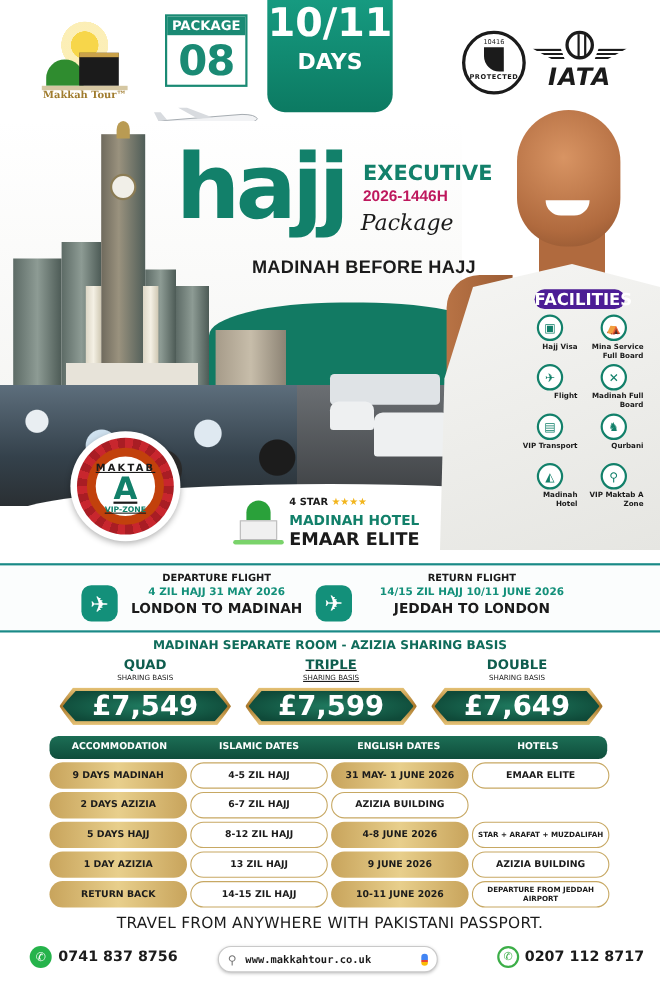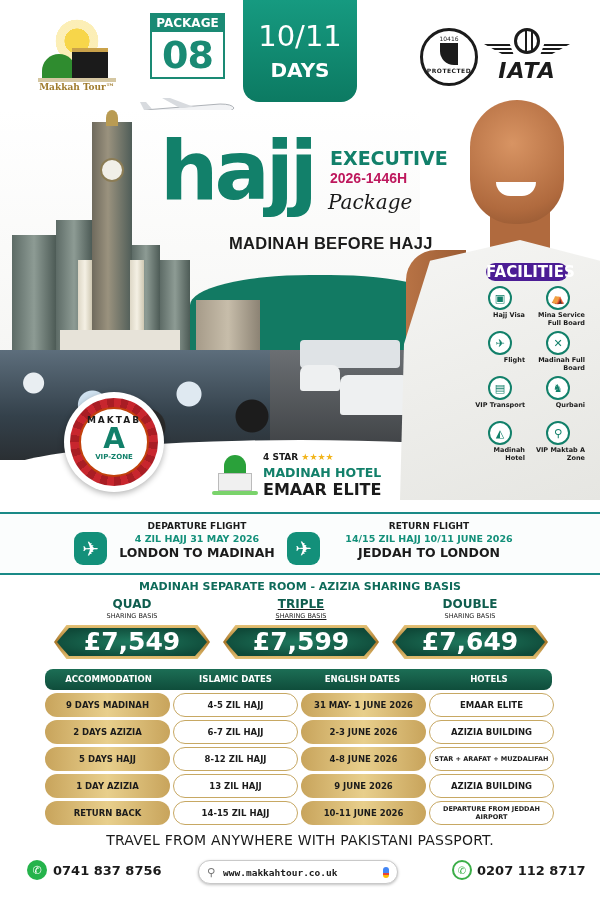--- a/index.html
+++ b/index.html
@@ -14,21 +14,21 @@
   .logo .dome { position: absolute; left: 10px; top: 42px; width: 34px; height: 24px; background: #2f8c2f; border-radius: 17px 17px 0 0; }
   .logo .kaaba { position: absolute; left: 40px; top: 36px; width: 36px; height: 30px; background: #1b1b1b; border-top: 4px solid #caa24a; }
   .logo .base { position: absolute; left: 6px; top: 66px; width: 78px; height: 4px; background: #d5c7a2; }
   .logo .name { position: absolute; left: 0; top: 70px; width: 90px; text-align: center; font-family: "DejaVu Serif", serif; font-size: 9px; font-weight: bold; color: #a07c2e; }
 
   .pkg-box { left: 150px; top: 13px; width: 75px; height: 66px; border: 2px solid #1a8a74; background: #fff; text-align: center; }
   .pkg-box .lbl { background: #1a8a74; color: #fff; font-weight: bold; font-size: 12px; height: 17px; line-height: 17px; }
   .pkg-box .num { color: #1a8a74; font-weight: bold; font-size: 38px; line-height: 46px; letter-spacing: -1px; }
 
   .days-box { left: 243px; top: 0; width: 114px; height: 102px; background: linear-gradient(180deg, #169a80, #0c7a62); border-radius: 0 0 16px 16px; color: #fff; text-align: center; }
-  .days-box .n { font-weight: normal; font-size: 29px; line-height: 44px; margin-top: 14px; }
+  .days-box .n { font-weight: bold; font-size: 36px; line-height: 44px; }
   .days-box .d { font-weight: bold; font-size: 20px; line-height: 24px; }
 
   .atol { left: 420px; top: 28px; width: 58px; height: 58px; border: 3px solid #1b1b1b; border-radius: 50%; text-align: center; }
   .atol .no { font-size: 6px; margin-top: 4px; }
   .atol .mark { width: 18px; height: 22px; background: #1b1b1b; margin: 1px auto 0; border-radius: 0 0 0 14px; }
   .atol .pr { font-size: 6px; font-weight: bold; margin-top: 2px; letter-spacing: 0.5px; }
 
   .iata { left: 484px; top: 28px; width: 86px; height: 58px; text-align: center; }
   .iata .globe { width: 26px; height: 26px; border: 3px solid #1b1b1b; border-radius: 50%; margin: 0 auto; position: relative; }
   .iata .globe:before { content: ""; position: absolute; left: 8px; top: 0; width: 4px; height: 20px; border-left: 2px solid #1b1b1b; border-right: 2px solid #1b1b1b; }
@@ -89,21 +89,21 @@
   
   .fac-title { left: 486px; top: 263px; width: 82px; height: 18px; border-radius: 10px; background: #4c1d95; color: #fff; font-weight: bold; font-size: 15px; text-align: center; line-height: 18px; }
   .fac-grid { left: 475px; top: 286px; width: 112px; display: grid; grid-template-columns: 50px 54px; column-gap: 6px; row-gap: 3px; }
   .fac { text-align: center; height: 42px; }
   .fac .ic { width: 24px; height: 24px; margin: 0 auto; border: 2px solid #12806a; border-radius: 50%; display: flex; align-items: center; justify-content: center; color: #12806a; font-size: 11px; background: #fff; }
   .fac .lbl { font-size: 6.5px; font-weight: bold; line-height: 8px; color: #1b1b1b; margin-top: 1px; text-align: right; }
 
   
   .maktab { left: 64px; top: 392px; width: 100px; height: 100px; border-radius: 50%; background: #fff; box-shadow: 0 2px 6px rgba(0,0,0,0.3); }
   .maktab .ring { position: absolute; left: 6px; top: 6px; width: 88px; height: 88px; border-radius: 50%; background: repeating-conic-gradient(#c8262e 0 10deg, #a91d24 10deg 20deg); }
-  .maktab .inner { position: absolute; left: 15px; top: 15px; width: 70px; height: 70px; border-radius: 50%; background: #fff; border: 2px solid #c2410c; text-align: center; }
+  .maktab .inner { position: absolute; left: 15px; top: 15px; width: 70px; height: 70px; border-radius: 50%; background: #fff; border: 8px solid #c2410c; text-align: center; text-decoration: underline; }
   .maktab .t1 { font-size: 9px; font-weight: bold; color: #1b1b1b; margin-top: 6px; letter-spacing: 2px; }
   .maktab .t2 { font-size: 28px; font-weight: bold; color: #12806a; line-height: 28px; }
   .maktab .t3 { font-size: 7px; font-weight: bold; color: #12806a; }
 
   
   .hotel-icon { left: 212px; top: 455px; width: 46px; height: 40px; }
   .hotel-icon .dome { position:absolute; left: 12px; top: 0; width: 22px; height: 18px; border-radius: 11px 11px 0 0; background: #2aa13a; }
   .hotel-icon .body { position:absolute; left: 6px; top: 18px; width: 34px; height: 18px; background: #f0f0f0; border: 1px solid #bbb; }
   .hotel-icon .base { position:absolute; left: 0; top: 36px; width: 46px; height: 4px; background: #7ad36b; border-radius: 2px; }
   .hotel-star { left: 263px; top: 452px; font-size: 9px; font-weight: bold; color: #1b1b1b; }
@@ -341,21 +341,20 @@
 <div class="abs tbl">
   <div class="tr">
     <div class="cell gold">9 DAYS MADINAH</div>
     <div class="cell white">4-5 ZIL HAJJ</div>
     <div class="cell gold">31 MAY- 1 JUNE 2026</div>
     <div class="cell white">EMAAR ELITE</div>
   </div>
   <div class="tr">
     <div class="cell gold">2 DAYS AZIZIA</div>
     <div class="cell white">6-7 ZIL HAJJ</div>
-    <div class="cell gold">2-3 JUNE 2026</div>
     <div class="cell white">AZIZIA BUILDING</div>
   </div>
   <div class="tr">
     <div class="cell gold">5 DAYS HAJJ</div>
     <div class="cell white">8-12 ZIL HAJJ</div>
     <div class="cell gold">4-8 JUNE 2026</div>
     <div class="cell white small">STAR + ARAFAT + MUZDALIFAH</div>
   </div>
   <div class="tr">
     <div class="cell gold">1 DAY AZIZIA</div>

